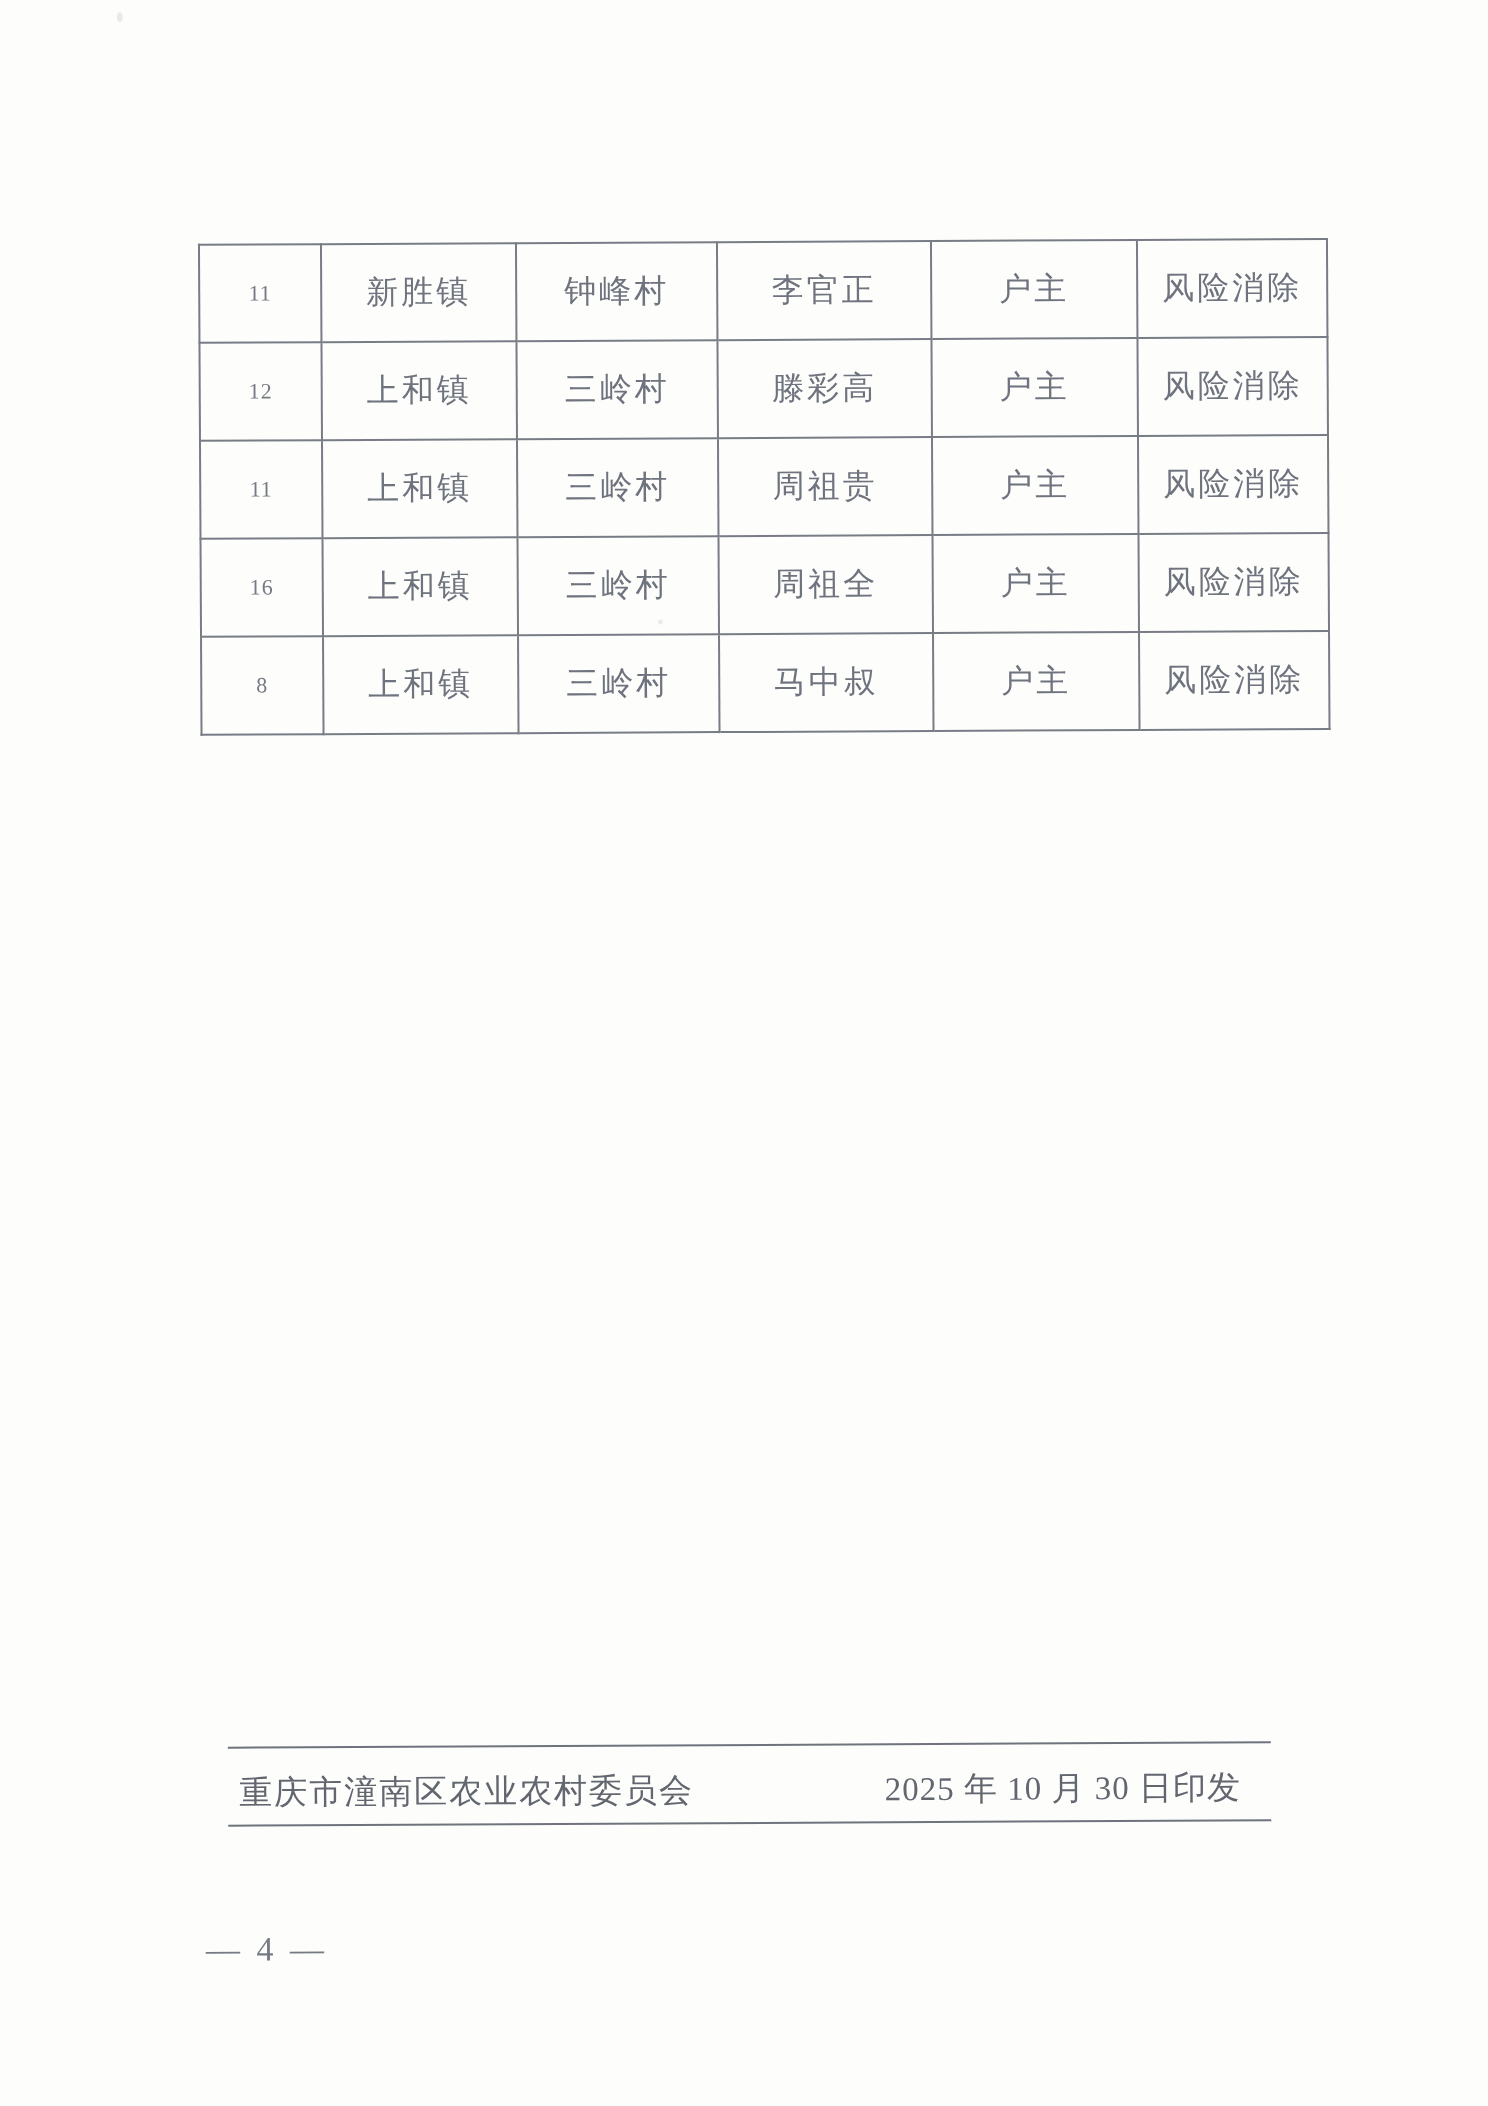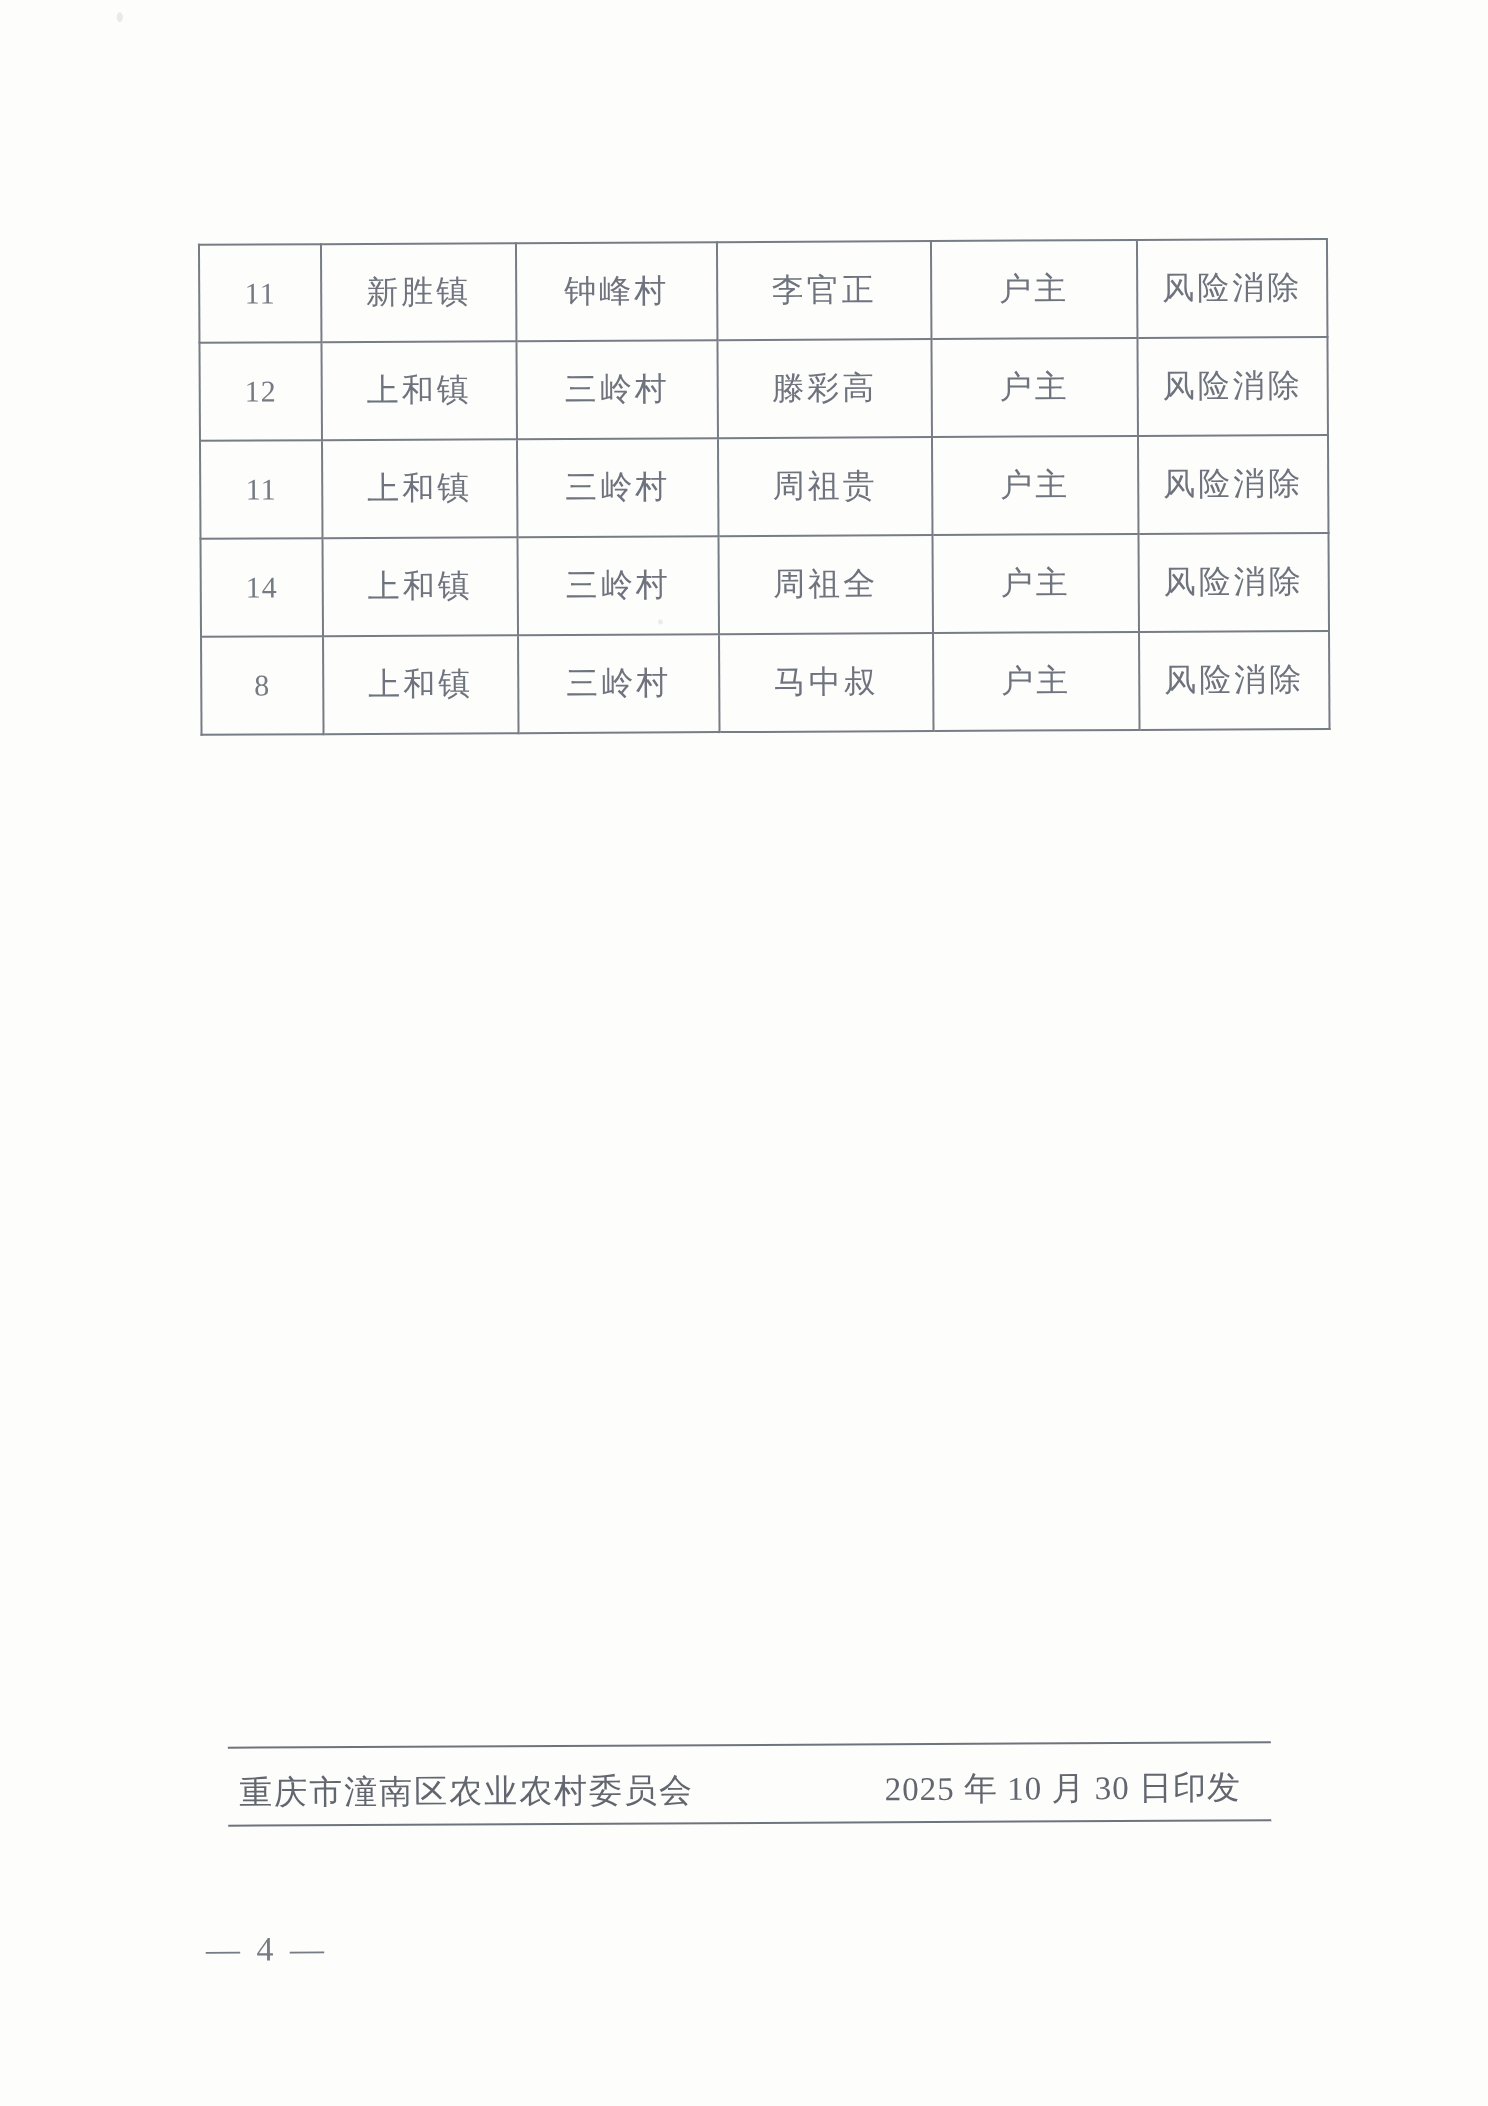--- a/index.html
+++ b/index.html
@@ -40,21 +40,21 @@
     vertical-align: middle;
     font-size: 32px;
     letter-spacing: 3px;
     color: #6e737d;
     color: #6e737d;
     padding: 0;
     overflow: hidden;
     white-space: nowrap;
   }
   .doc-table td.num {
-    font-size: 30px;
+    font-size: 22px;
     letter-spacing: 1px;
     color: #757a83;
   }
   .doc-table tr { height: 98px; }
   
   .footer-rule {
     position: absolute;
     left: 222px;
     width: 1043px;
     height: 2px;
@@ -129,21 +129,21 @@
         </tr>
         <tr>
           <td class="num">11</td>
           <td>上和镇</td>
           <td>三岭村</td>
           <td>周祖贵</td>
           <td>户主</td>
           <td>风险消除</td>
         </tr>
         <tr>
-          <td class="num">14</td>
+          <td class="num">16</td>
           <td>上和镇</td>
           <td>三岭村</td>
           <td>周祖全</td>
           <td>户主</td>
           <td>风险消除</td>
         </tr>
         <tr>
           <td class="num">8</td>
           <td>上和镇</td>
           <td>三岭村</td>

